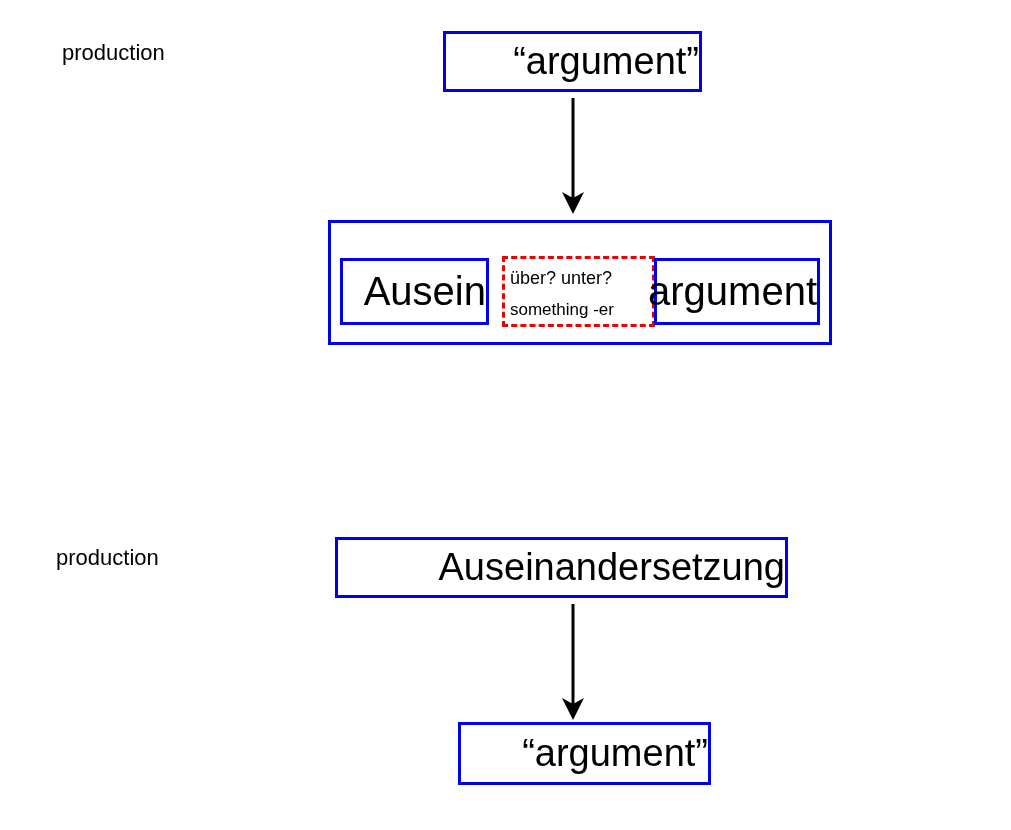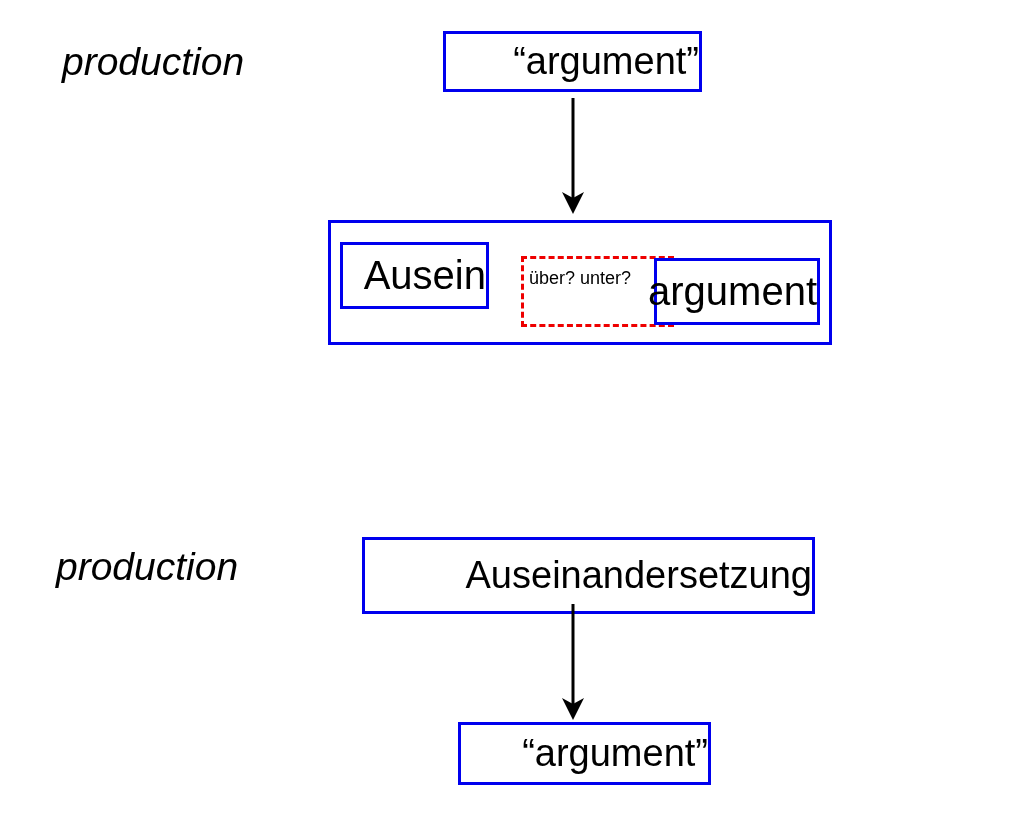--- a/index.html
+++ b/index.html
@@ -13,22 +13,21 @@
     height: 830px;
     background: #ffffff;
     font-family: "Liberation Sans", sans-serif;
     color: #000000;
     overflow: hidden;
   }
 
   
   .row-label {
     position: absolute;
-    font-style: italic;
-    font-size: 39px;
+    font-size: 22px;
     line-height: 1;
     color: #000000;
     white-space: nowrap;
   }
   #label-production { left: 62px;  top: 42px; }
   #label-recognition { left: 56px; top: 547px; }
 
   
   .box {
     position: absolute;
@@ -60,27 +59,27 @@
     left: 328px;
     top: 220px;
     width: 504px;
     height: 125px;
     display: block;
   }
 
   
   #box-part-ausein {
     left: 340px;
-    top: 242px;
+    top: 258px;
     width: 149px;
     height: 67px;
     font-size: 40px;
   }
   #box-part-affix {
-    left: 521px;
+    left: 502px;
     top: 256px;
     width: 153px;
     height: 71px;
     display: block;
     padding-top: 4px;
   }
   #box-part-affix .affix-line {
     font-size: 18px;
     line-height: 1.75;
     text-align: left;
@@ -93,24 +92,24 @@
   #box-part-setzung {
     left: 654px;
     top: 258px;
     width: 166px;
     height: 67px;
     font-size: 40px;
   }
 
   
   #box-compound-full {
-    left: 362px;
+    left: 335px;
     top: 537px;
     width: 453px;
-    height: 77px;
+    height: 61px;
     font-size: 38px;
     padding-left: 12px;
   }
   #box-argument-bottom {
     left: 458px;
     top: 722px;
     width: 253px;
     height: 63px;
     font-size: 38px;
   }
@@ -140,20 +139,21 @@
   </svg>
 
   <div class="box blue-box" id="box-compound-outer"></div>
 
   <div class="box blue-box" id="box-part-ausein">
     <span>Ausein</span>
   </div>
 
   <div class="box dashed-box" id="box-part-affix">
     <div class="affix-line">über? unter?</div>
+    <div class="affix-line second">something -er</div>
   </div>
 
   <div class="box blue-box" id="box-part-setzung">
     <span>argument</span>
   </div>
 
   <div class="row-label" id="label-recognition">production</div>
 
   <div class="box blue-box" id="box-compound-full">
     <span>Auseinandersetzung</span>

